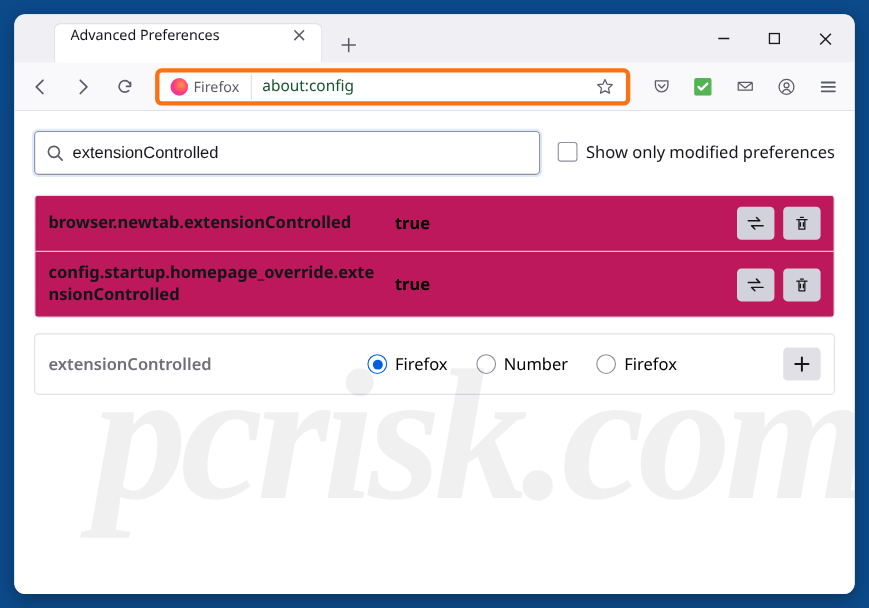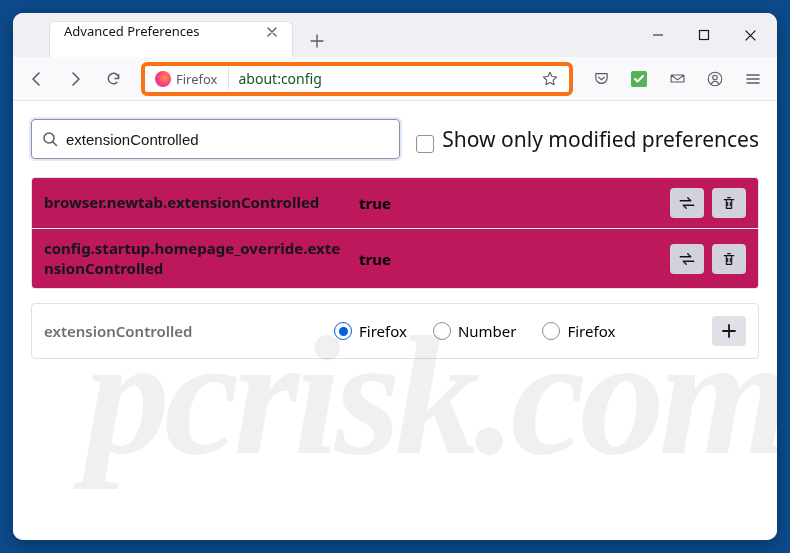--- a/index.html
+++ b/index.html
@@ -157,23 +157,23 @@
     .search-box input {
       border: none;
       outline: none;
       flex: 1;
       font-size: 15px;
       color: #15141a;
       background: transparent;
     }
     .checkbox-label {
       display: flex;
-      align-items: flex-end;
+      align-items: flex-start;
       gap: 8px;
-      font-size: 21px;
+      font-size: 15px;
       color: #15141a;
       white-space: nowrap;
     }
     .checkbox-box {
       width: 18px; height: 18px;
       border: 1.5px solid #8f8f9d;
       border-radius: 3px;
       background: #fff;
     }
     .pref-table {

